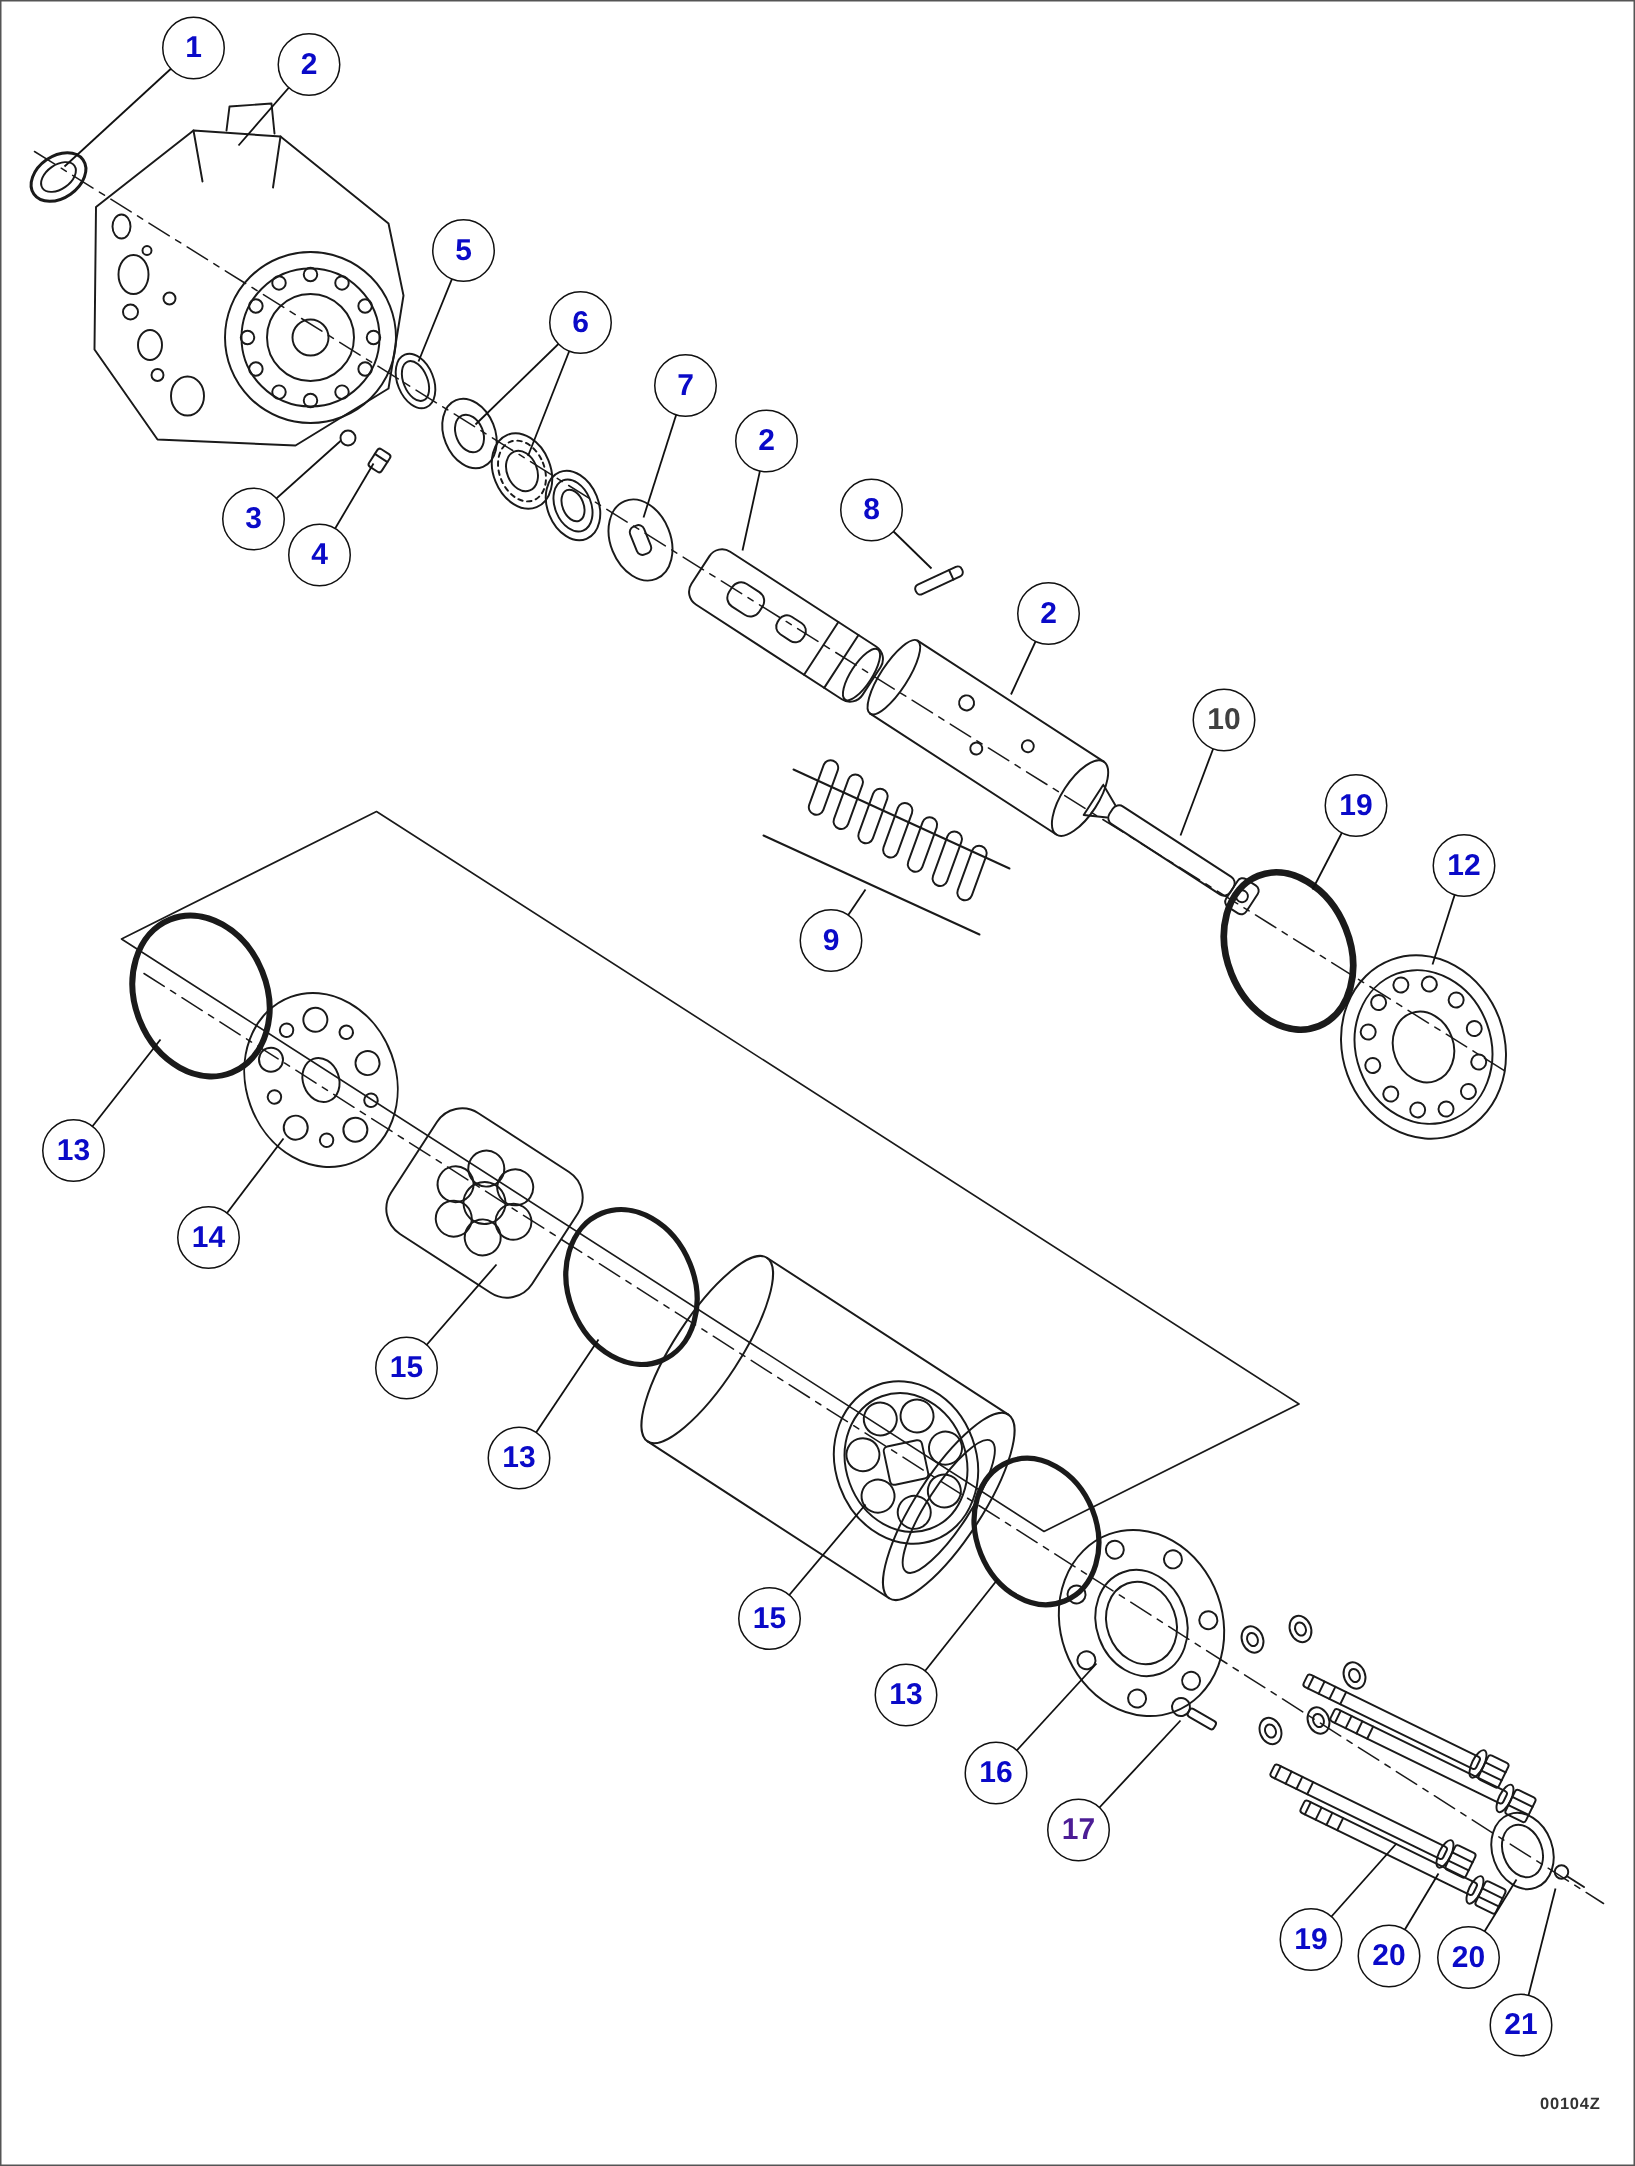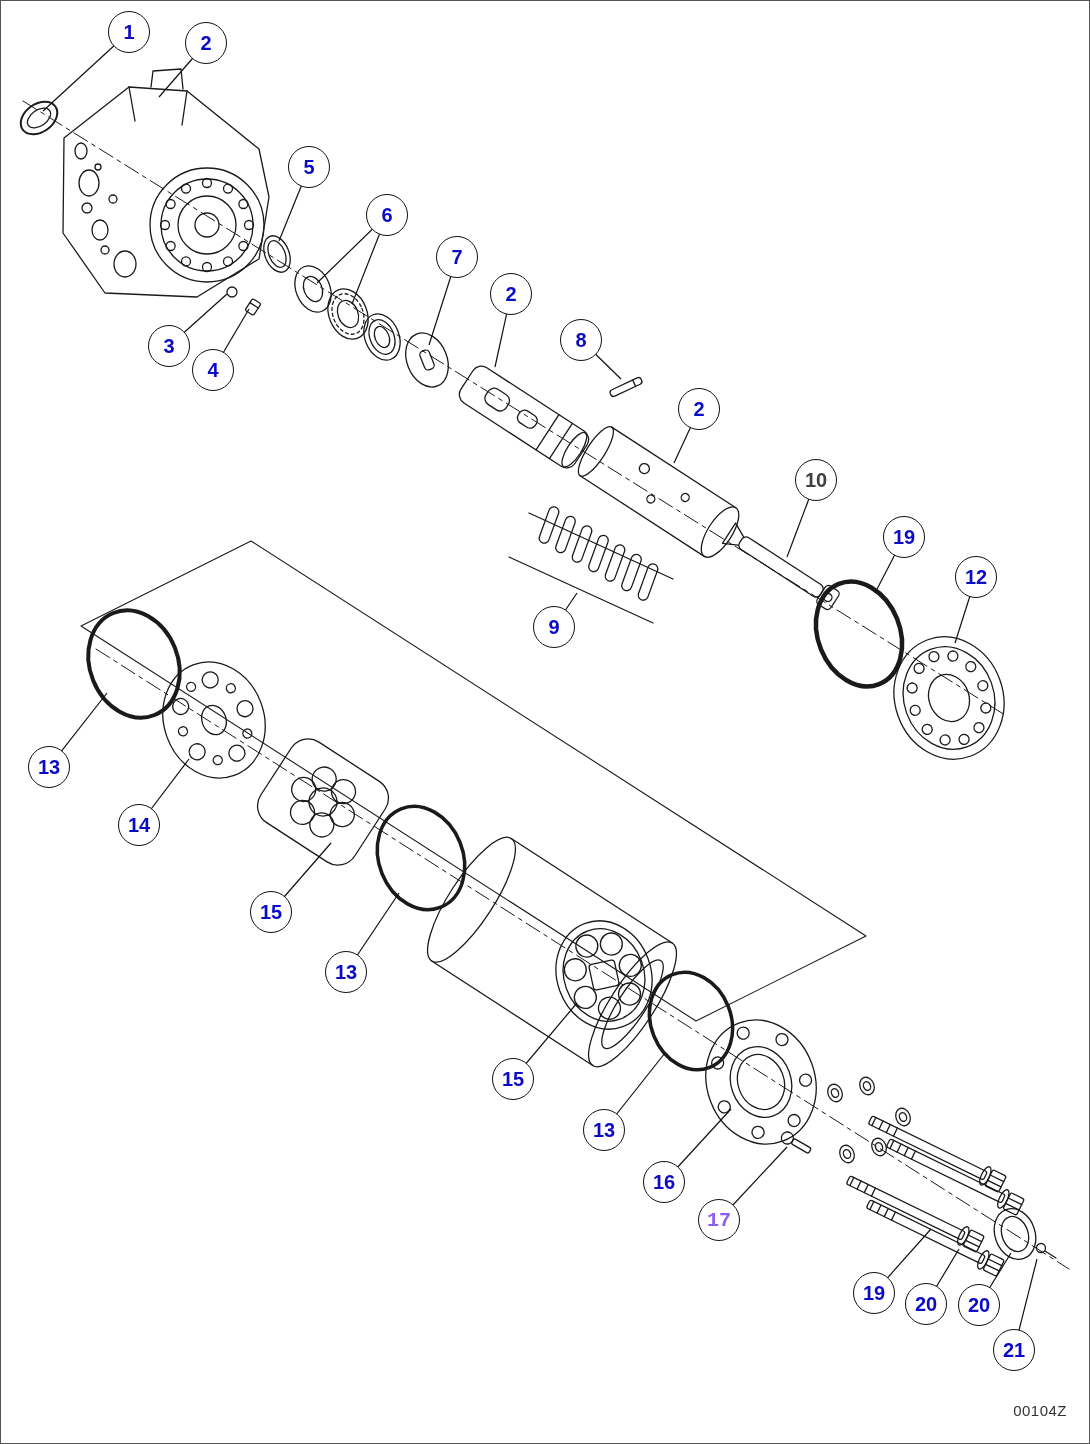--- a/index.html
+++ b/index.html
@@ -10,22 +10,22 @@
   }
   #artwork{position:absolute;left:0;top:0;}
   #callout-layer{position:absolute;left:0;top:0;width:100%;height:100%;pointer-events:none;}
   .balloon{
     position:absolute;width:42px;height:42px;box-sizing:border-box;
     border:1.6px solid #111;border-radius:50%;background:#fff;
     display:flex;align-items:center;justify-content:center;
     font-weight:bold;font-size:20px;font-family:"Liberation Sans",sans-serif;
   }
   #drawing-number{
-    position:absolute;right:22px;bottom:24px;font-size:15px;color:#333;
-    letter-spacing:0.5px;font-family:"Liberation Sans",sans-serif;
+    position:absolute;right:22px;bottom:34px;font-size:11px;color:#333;
+    letter-spacing:0.5px;font-family:"Liberation Sans",sans-serif;font-weight:bold;
   }
 </style>
 </head>
 <body>
 
 <div id="stage">
 
   <svg id="artwork" width="1090" height="1444" viewBox="0 0 1090 1444">
     <g stroke="#1a1a1a" fill="none" stroke-width="1.3" stroke-linecap="round" stroke-linejoin="round">
 
@@ -361,21 +361,21 @@
       <div class="balloon" style="left: 532px; top: 605px; color: rgb(10, 10, 200);">9</div>
       <div class="balloon" style="left: 882px; top: 515px; color: rgb(10, 10, 200);">19</div>
       <div class="balloon" style="left: 954px; top: 555px; color: rgb(10, 10, 200);">12</div>
       <div class="balloon" style="left: 27px; top: 745px; color: rgb(10, 10, 200);">13</div>
       <div class="balloon" style="left: 117px; top: 803px; color: rgb(10, 10, 200);">14</div>
       <div class="balloon" style="left: 249px; top: 890px; color: rgb(10, 10, 200);">15</div>
       <div class="balloon" style="left: 324px; top: 950px; color: rgb(10, 10, 200);">13</div>
       <div class="balloon" style="left: 491px; top: 1057px; color: rgb(10, 10, 200);">15</div>
       <div class="balloon" style="left: 582px; top: 1108px; color: rgb(10, 10, 200);">13</div>
       <div class="balloon" style="left: 642px; top: 1160px; color: rgb(10, 10, 200); text-align: center;">16</div>
-      <div class="balloon" style="left: 697px; top: 1198px; color: #8b5cf6; font-family: Liberation Mono, monospace;">17</div>
+      <div class="balloon" style="left: 697px; top: 1198px; color: #4c1d95;">17</div>
       <div class="balloon" style="left: 852px; top: 1271px; color: rgb(10, 10, 200);">19</div>
       <div class="balloon" style="left: 904px; top: 1282px; color: rgb(10, 10, 200);">20</div>
       <div class="balloon" style="left: 957px; top: 1283px; color: rgb(10, 10, 200);">20</div>
       <div class="balloon" style="left: 992px; top: 1328px; color: rgb(10, 10, 200); text-align: right;">21</div>
     </div>
 
   <span id="drawing-number">00104Z</span>
 </div>
 
 </body></html>

